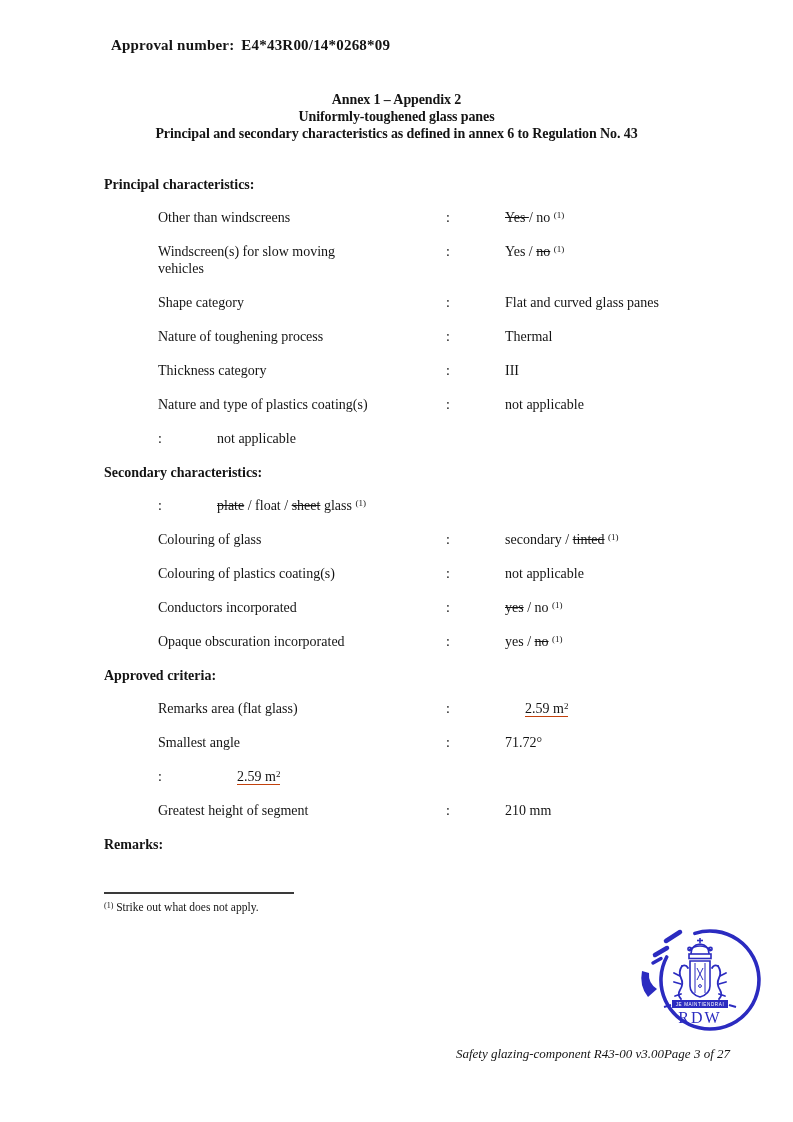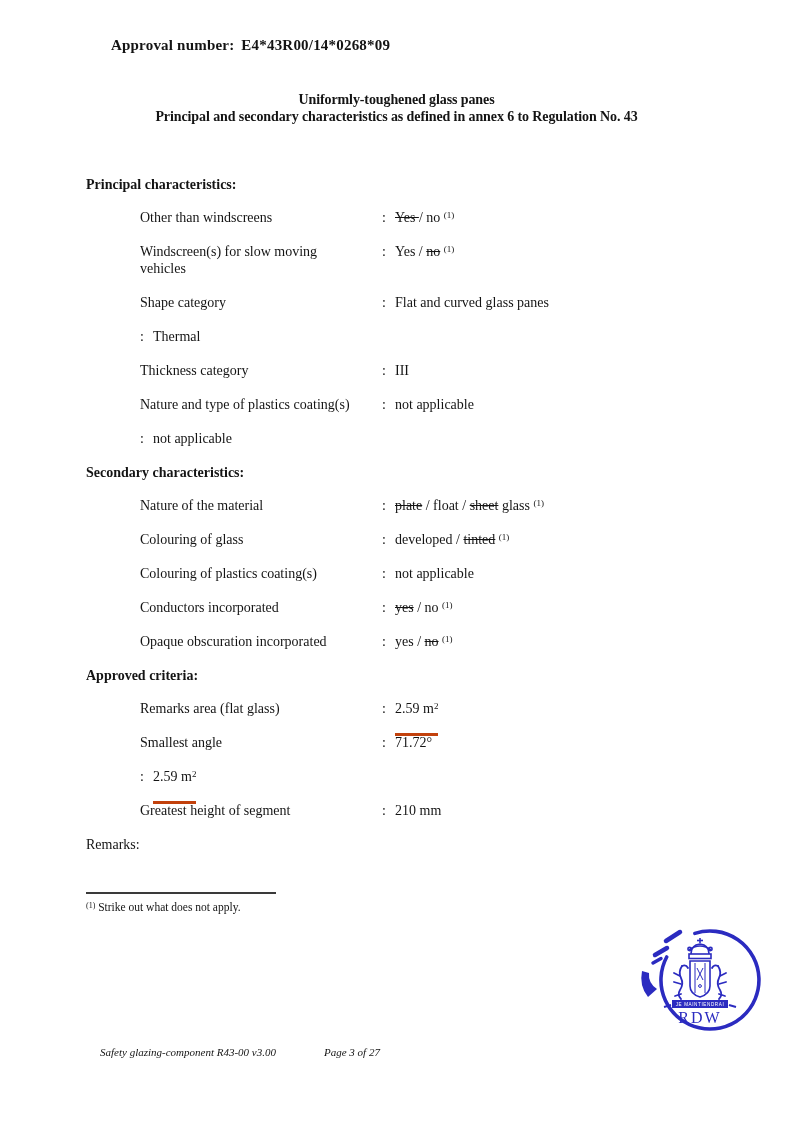--- a/index.html
+++ b/index.html
@@ -15,53 +15,54 @@
     position:absolute;left:111px;top:37px;
     font-weight:bold;font-size:15px;letter-spacing:.2px;
   }
   .approval .num{margin-left:7px;}
   .title-block{
     position:absolute;top:91px;left:0;right:0;
     text-align:center;font-weight:bold;font-size:14px;line-height:17px;
     letter-spacing:-0.1px;
   }
   .content{
-    position:absolute;left:86px;top:176px;width:620px;
+    position:absolute;left:104px;top:176px;width:620px;
     font-size:14px;line-height:17px;
   }
   .section-heading{font-weight:bold;margin:0 0 16px 0;}
-  .row{display:flex;margin:0 0 17px 54px;}
+  .row{display:flex;margin:0 0 17px 54px;gap:46px;}
   .row .label{width:242px;white-space:pre-line;flex:none;}
   .row .colon{width:13px;flex:none;}
   .strike{text-decoration:line-through;}
   sup{font-size:9px;line-height:0;vertical-align:4px;letter-spacing:0;}
-  .u{border-bottom:3px solid #c2410c;padding-bottom:17px;}
-  .remarks-heading{font-weight:normal;margin:8px 0 17px 0;}
+  .u{border-bottom:1px solid #c2410c;padding-bottom:0;margin-left:20px;}
+  .remarks-heading{font-weight:bold;margin:8px 0 17px 0;}
   .footnote-rule{
     width:190px;height:0;border:none;border-top:2px solid #3a3a3a;
     margin:39px 0 5px 0;
   }
   .footnote{font-size:11.5px;}
   .footnote sup{font-size:8px;vertical-align:3px;}
   .footer{
     position:absolute;left:100px;top:1046px;width:630px;
-    display:flex;justify-content:flex-start;
-    font-style:italic;font-size:11px;gap:48px;
+    display:flex;justify-content:flex-end;
+    font-style:italic;font-size:13px;
   }
   .stamp{position:absolute;left:636px;top:916px;width:148px;height:130px;}
   .stamp svg{display:block;width:100%;height:100%;}
 </style>
 </head>
 <body>
 
 <div class="approval">
   <span>Approval number:</span><span class="num">E4*43R00/14*0268*09</span>
 </div>
 
 <div class="title-block">
+  <div>Annex 1 – Appendix 2</div>
   <div>Uniformly-toughened glass panes</div>
   <div>Principal and secondary characteristics as defined in annex 6 to Regulation No. 43</div>
 </div>
 
 <div class="content">
   <div>
       <div>
         <div class="section-heading">Principal characteristics:</div>
         <div class="row">
           <div class="label">Other than windscreens</div>
@@ -73,20 +74,21 @@
 vehicles</div>
           <div class="colon">:</div>
           <div class="value"><span>Yes / </span><span class="strike">no</span><span> </span><sup>(1)</sup></div>
         </div>
         <div class="row">
           <div class="label">Shape category</div>
           <div class="colon">:</div>
           <div class="value"><span>Flat and curved glass panes</span></div>
         </div>
         <div class="row">
+          <div class="label">Nature of toughening process</div>
           <div class="colon">:</div>
           <div class="value"><span>Thermal</span></div>
         </div>
         <div class="row">
           <div class="label">Thickness category</div>
           <div class="colon">:</div>
           <div class="value"><span>III</span></div>
         </div>
         <div class="row">
           <div class="label">Nature and type of plastics coating(s)</div>
@@ -94,28 +96,27 @@
           <div class="value"><span>not applicable</span></div>
         </div>
         <div class="row">
           <div class="colon">:</div>
           <div class="value"><span>not applicable</span></div>
         </div>
       </div>
       <div>
         <div class="section-heading">Secondary characteristics:</div>
         <div class="row">
-          <div class="label">Nature of the material</div>
           <div class="colon">:</div>
           <div class="value"><span class="strike">plate</span><span> / float / </span><span class="strike">sheet</span><span> glass </span><sup>(1)</sup></div>
         </div>
         <div class="row">
           <div class="label">Colouring of glass</div>
           <div class="colon">:</div>
-          <div class="value"><span>developed / </span><span class="strike">tinted</span><span> </span><sup>(1)</sup></div>
+          <div class="value"><span>secondary / </span><span class="strike">tinted</span><span> </span><sup>(1)</sup></div>
         </div>
         <div class="row">
           <div class="label">Colouring of plastics coating(s)</div>
           <div class="colon">:</div>
           <div class="value"><span>not applicable</span></div>
         </div>
         <div class="row">
           <div class="label">Conductors incorporated</div>
           <div class="colon">:</div>
           <div class="value"><span class="strike">yes</span><span> / no </span><sup>(1)</sup></div>

